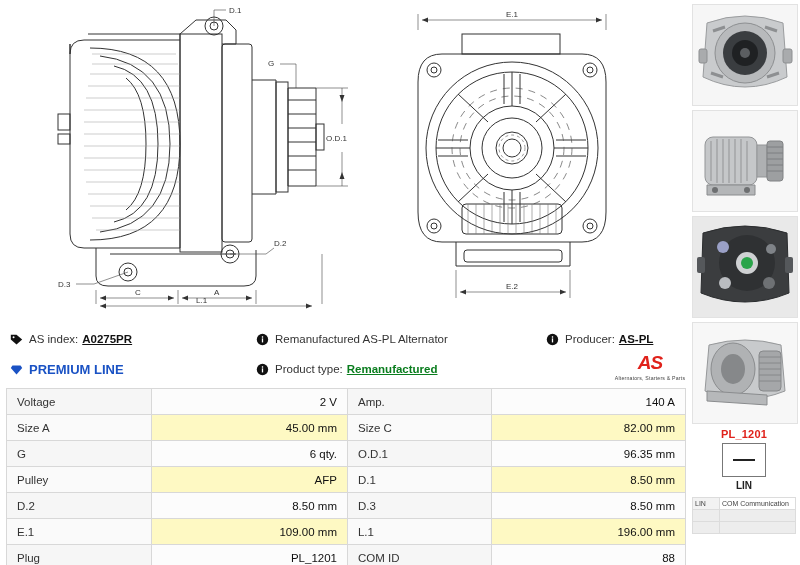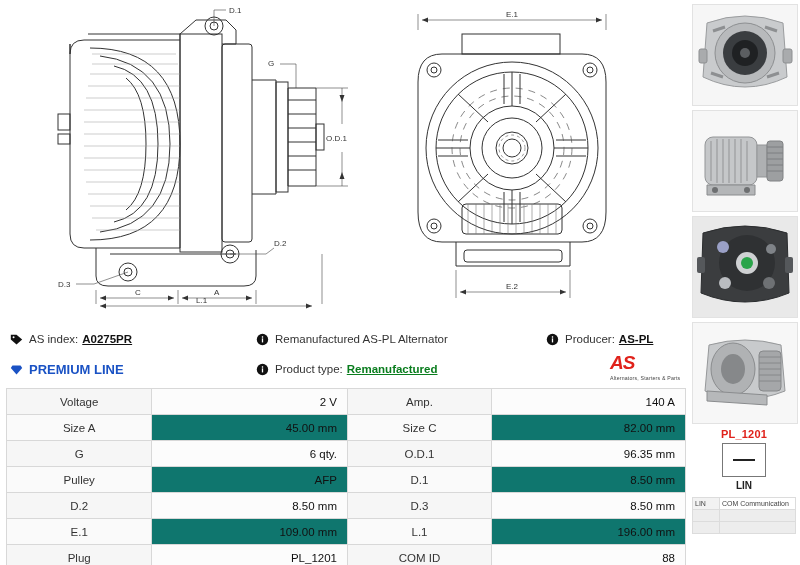--- a/index.html
+++ b/index.html
@@ -46,33 +46,33 @@
   .icell.c2{width:290px;}
   .icell.c3{flex:1;}
   .ico{margin-right:6px;display:inline-flex;align-items:center;justify-content:center;color:#111;}
   .lbl{color:#333;}
   .val{font-weight:bold;color:#111;margin-left:4px;text-decoration:underline;}
   .premium{color:#1a52c4;font-weight:bold;font-size:13px;}
   .premium .ico{color:#1a52c4;}
   .val.green{color:#0a7d1e;}
 
   
-  .aspl{position:absolute;left:610px;top:352px;width:80px;text-align:left;}
+  .aspl{position:absolute;left:610px;top:352px;width:80px;text-align:center;}
   .aspl .mark{font-size:19px;font-weight:bold;color:#e0221b;letter-spacing:-1px;font-style:italic;}
   .aspl .sub{font-size:5.2px;color:#444;letter-spacing:.2px;margin-top:1px;}
 
   
   table.spec{
     position:absolute;left:6px;top:388px;width:680px;
     border-collapse:collapse;font-size:11.5px;
   }
   table.spec td{
-    border:1px solid #d8d8d8;height:25px;padding:0 10px;background:#0f766e;
+    border:1px solid #d8d8d8;height:25px;padding:0 10px;background:#fef9c3;
   }
-  table.spec td.k{width:140px;text-align:center;color:#333;background:#fafafa;}
+  table.spec td.k{width:140px;text-align:left;color:#333;background:#fafafa;}
   table.spec td.v{width:198px;text-align:right;font-weight:normal;color:#111;}
   table.spec tr:nth-child(odd) td{background:#fcfcfc;}
   table.spec tr:nth-child(odd) td.k{background:#f6f6f6;}
 
   .dim{font-size:8px;fill:#333;font-family:"Liberation Sans",sans-serif;}
 </style>
 </head>
 <body>
 
 <div class="page">

